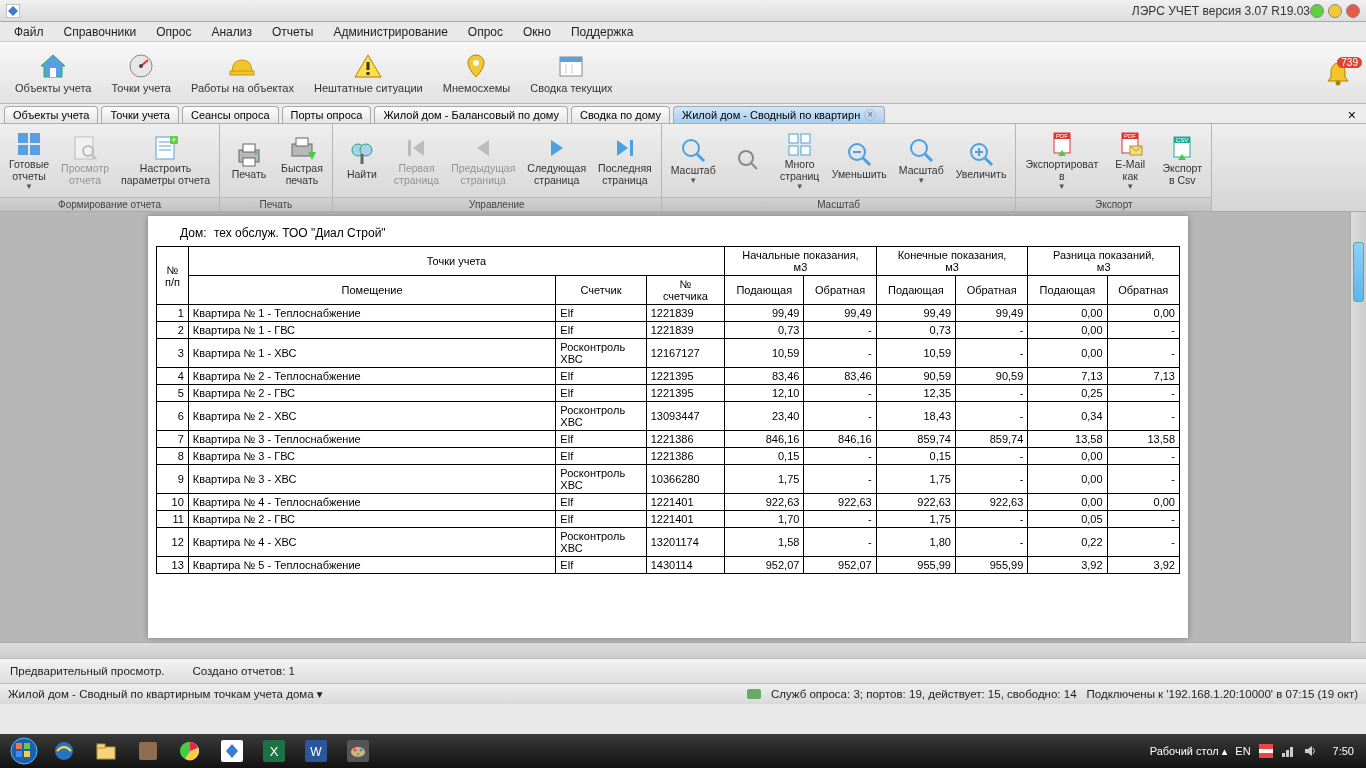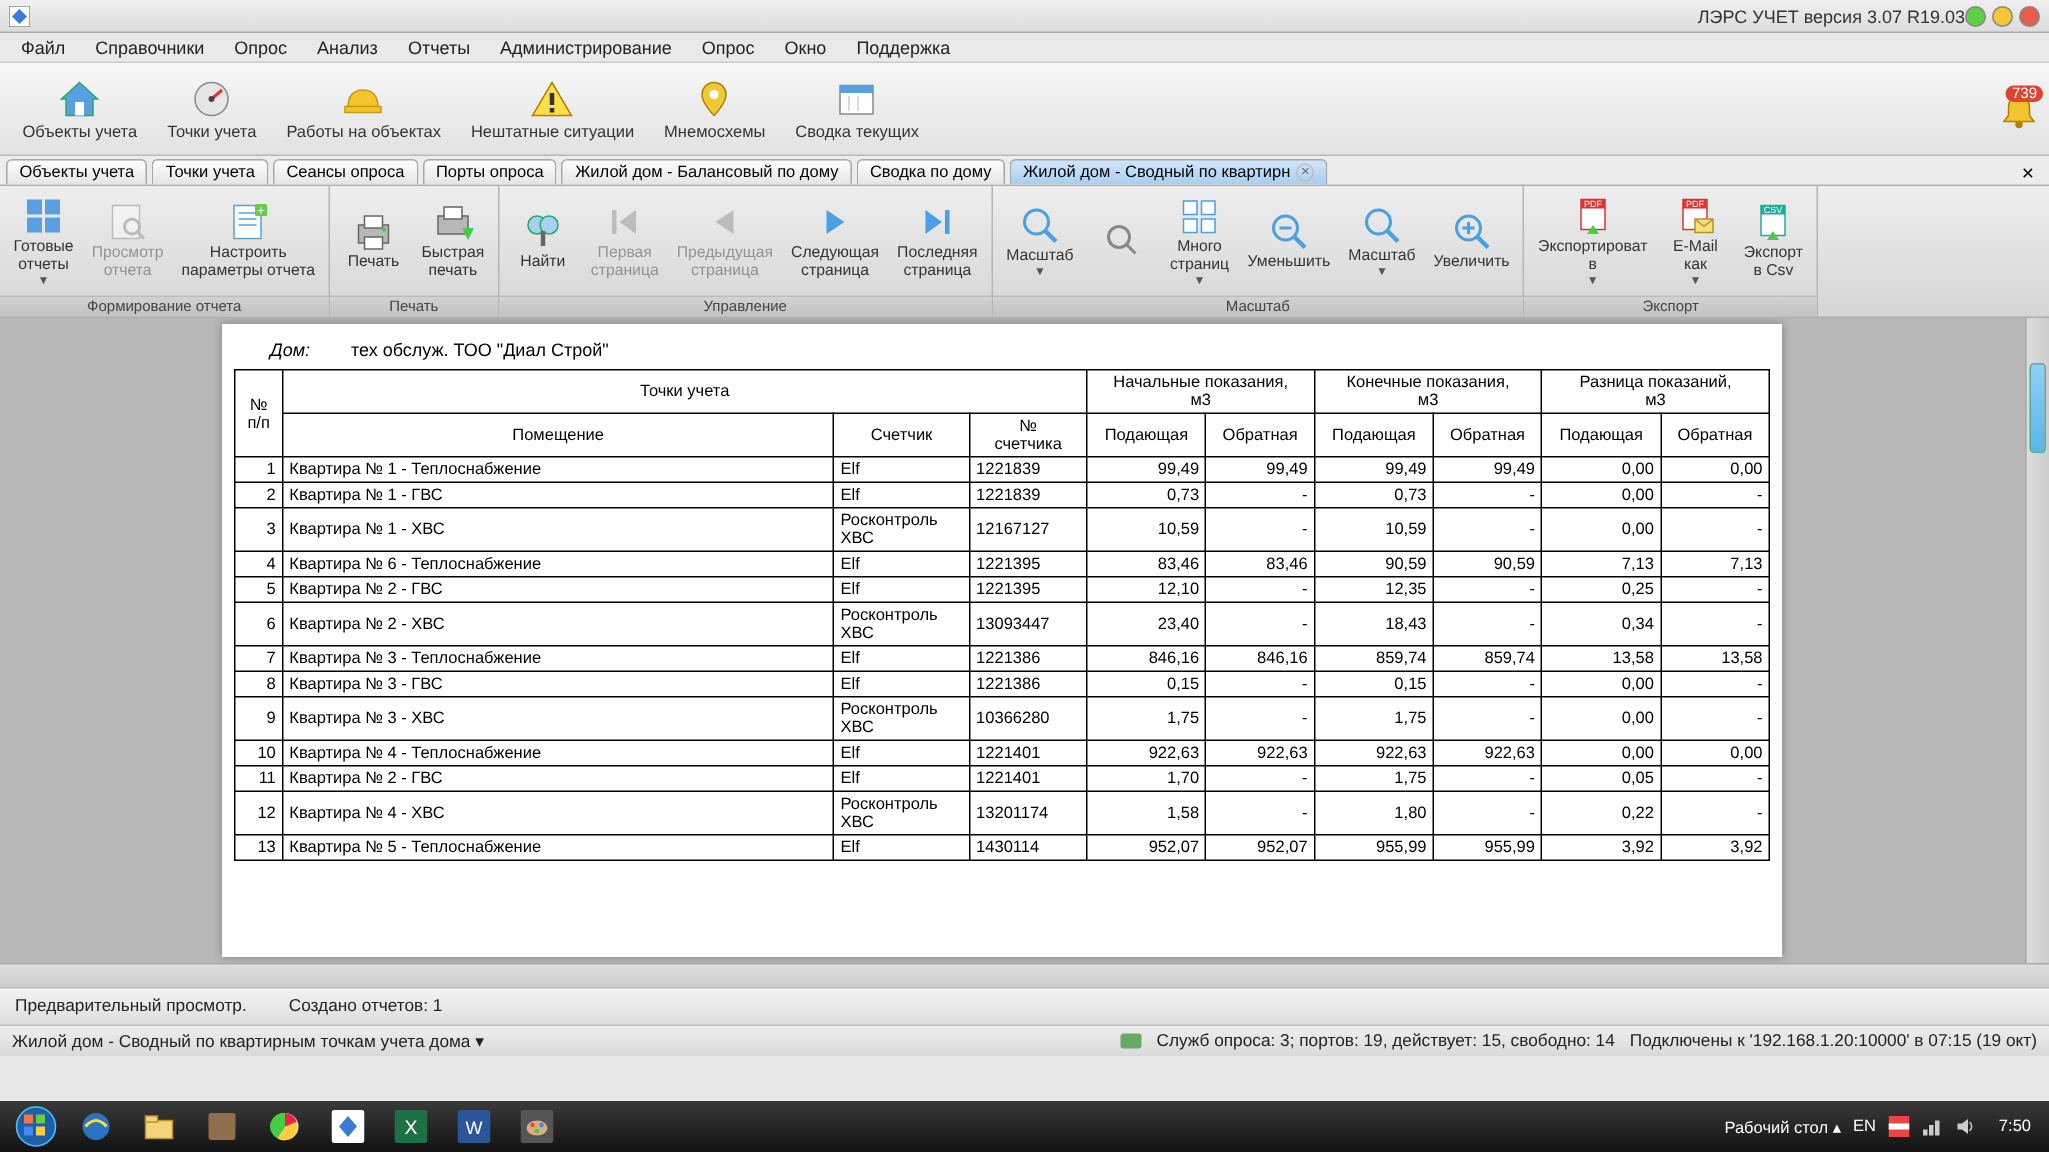--- a/index.html
+++ b/index.html
@@ -16,21 +16,21 @@
 
 .menubar { height: 20px; background: #e9e9e9; display: flex; align-items: center; padding: 0 4px; font-size: 12px; color: #222; border-bottom:1px solid #ccc; }
 .menubar .menu-item { padding: 2px 10px; cursor: default; }
 
 
 .maintoolbar { height: 62px; background: linear-gradient(#f7f7f7,#e2e2e2); display: flex; align-items: center; padding: 2px 6px; border-bottom: 1px solid #b8b8b8; gap: 2px; }
 .maintoolbar .tbtn { display: flex; flex-direction: column; align-items: center; justify-content: center; padding: 2px 8px; border: 1px solid transparent; border-radius: 3px; cursor: default; }
 .maintoolbar .tbtn .ico { width: 30px; height: 30px; display:flex;align-items:center;justify-content:center; }
 .maintoolbar .tbtn .lbl { font-size: 11px; margin-top: 1px; color: #333; }
 .spacer { flex: 1; }
-.bell-wrap { position: relative; width: 36px; display:flex;align-items:center;justify-content:flex-end; }
+.bell-wrap { position: relative; width: 36px; display:flex;align-items:center;justify-content:flex-start; }
 .badge { position: absolute; top: -2px; right: -2px; background: #d43; color: #fff; font-size: 10px; border-radius: 8px; padding: 0 4px; }
 
 
 .doctabs { height: 20px; background: #ececec; display: flex; align-items: flex-end; padding: 0 4px; border-bottom: 1px solid #b0b0b0; }
 .doctab { background: linear-gradient(#fefefe,#e4e4e4); border: 1px solid #a8a8a8; border-bottom: none; border-radius: 4px 4px 0 0; padding: 2px 8px; margin-right: 3px; font-size: 11px; cursor: default; display:flex; align-items:center; gap:4px; }
 .doctab.active { background: linear-gradient(#cfe6fa,#a8cdee); }
 .doctab .closex { font-size:10px; color:#666; border:1px solid #bbb; border-radius:50%; width:12px;height:12px;line-height:10px;text-align:center;}
 .tabs-close { margin-left:auto; font-size:14px; padding:0 6px; cursor:default;}
 
 
@@ -42,21 +42,21 @@
 .rbtn.disabled { opacity: .45; }
 .rbtn .ico{ width:28px; height:28px; display:flex;align-items:center;justify-content:center; }
 .rbtn .lbl { font-size:10.5px; text-align:center; line-height:1.1; margin-top:1px; color:#333; white-space:pre-line; }
 .rbtn .dd { font-size:8px; color:#555; }
 
 
 .report-wrap { height: 430px; background: #b7b7b7; position: relative; display:flex; }
 .report-scroll { flex:1; overflow:auto; display:flex; justify-content:center; padding: 4px 18px 4px 4px; }
 .report-page { background: #fff; width: 1040px; padding: 6px 8px 0 8px; box-shadow: 0 0 6px rgba(0,0,0,.3); }
 .house-line { font-size: 12px; margin: 4px 0 6px 24px; }
-.house-line b { font-weight: normal; margin-right: 24px; font-style: italic; }
+.house-line b { font-weight: normal; margin-right: 4px; }
 table.data { border-collapse: collapse; width: 100%; font-size: 11px; }
 table.data th, table.data td { border: 1px solid #000; padding: 2px 4px; }
 table.data th { font-weight: normal; background:#fff; text-align:center; }
 table.data td.num { text-align: right; }
 .vscroll { width:16px; background:linear-gradient(90deg,#ddd,#ccc); border-left:1px solid #aaa; position:relative;}
 .vscroll .thumb{position:absolute; left:2px; right:2px; top:30px; height:60px; background:linear-gradient(#8fd0f5,#5bb5e8); border:1px solid #5a9; border-radius:3px;}
 .hscroll { height:16px; background:linear-gradient(#ddd,#ccc); border-top:1px solid #aaa;}
 
 
 .status1 { height: 26px; background: linear-gradient(#f3f3f3,#dedede); border-top:1px solid #bbb; border-bottom:1px solid #bbb; display:flex; align-items:center; padding:0 10px; font-size:11.5px; gap:28px; color:#222;}
@@ -502,21 +502,21 @@
               <td>12167127</td>
               <td class="num">10,59</td>
               <td class="num">-</td>
               <td class="num">10,59</td>
               <td class="num">-</td>
               <td class="num">0,00</td>
               <td class="num">-</td>
             </tr>
             <tr>
               <td class="num">4</td>
-              <td>Квартира № 6 - Теплоснабжение</td>
+              <td>Квартира № 2 - Теплоснабжение</td>
               <td>Elf</td>
               <td>1221395</td>
               <td class="num">83,46</td>
               <td class="num">83,46</td>
               <td class="num">90,59</td>
               <td class="num">90,59</td>
               <td class="num">7,13</td>
               <td class="num">7,13</td>
             </tr>
             <tr>

